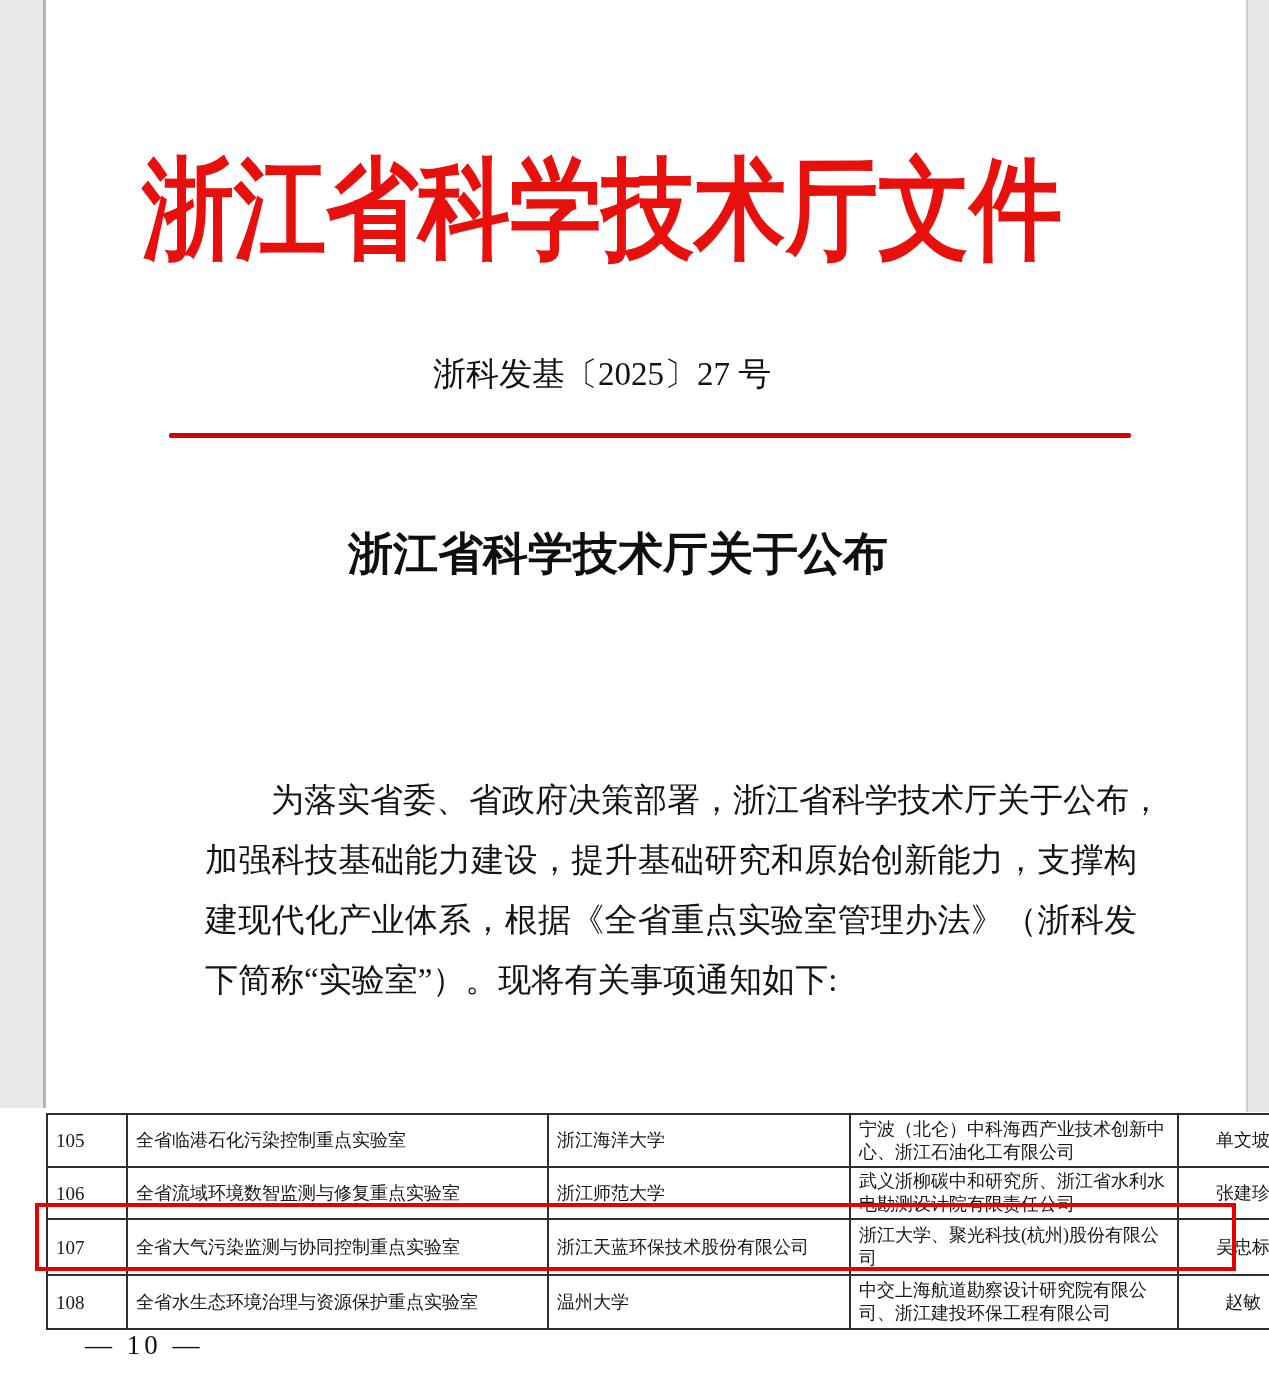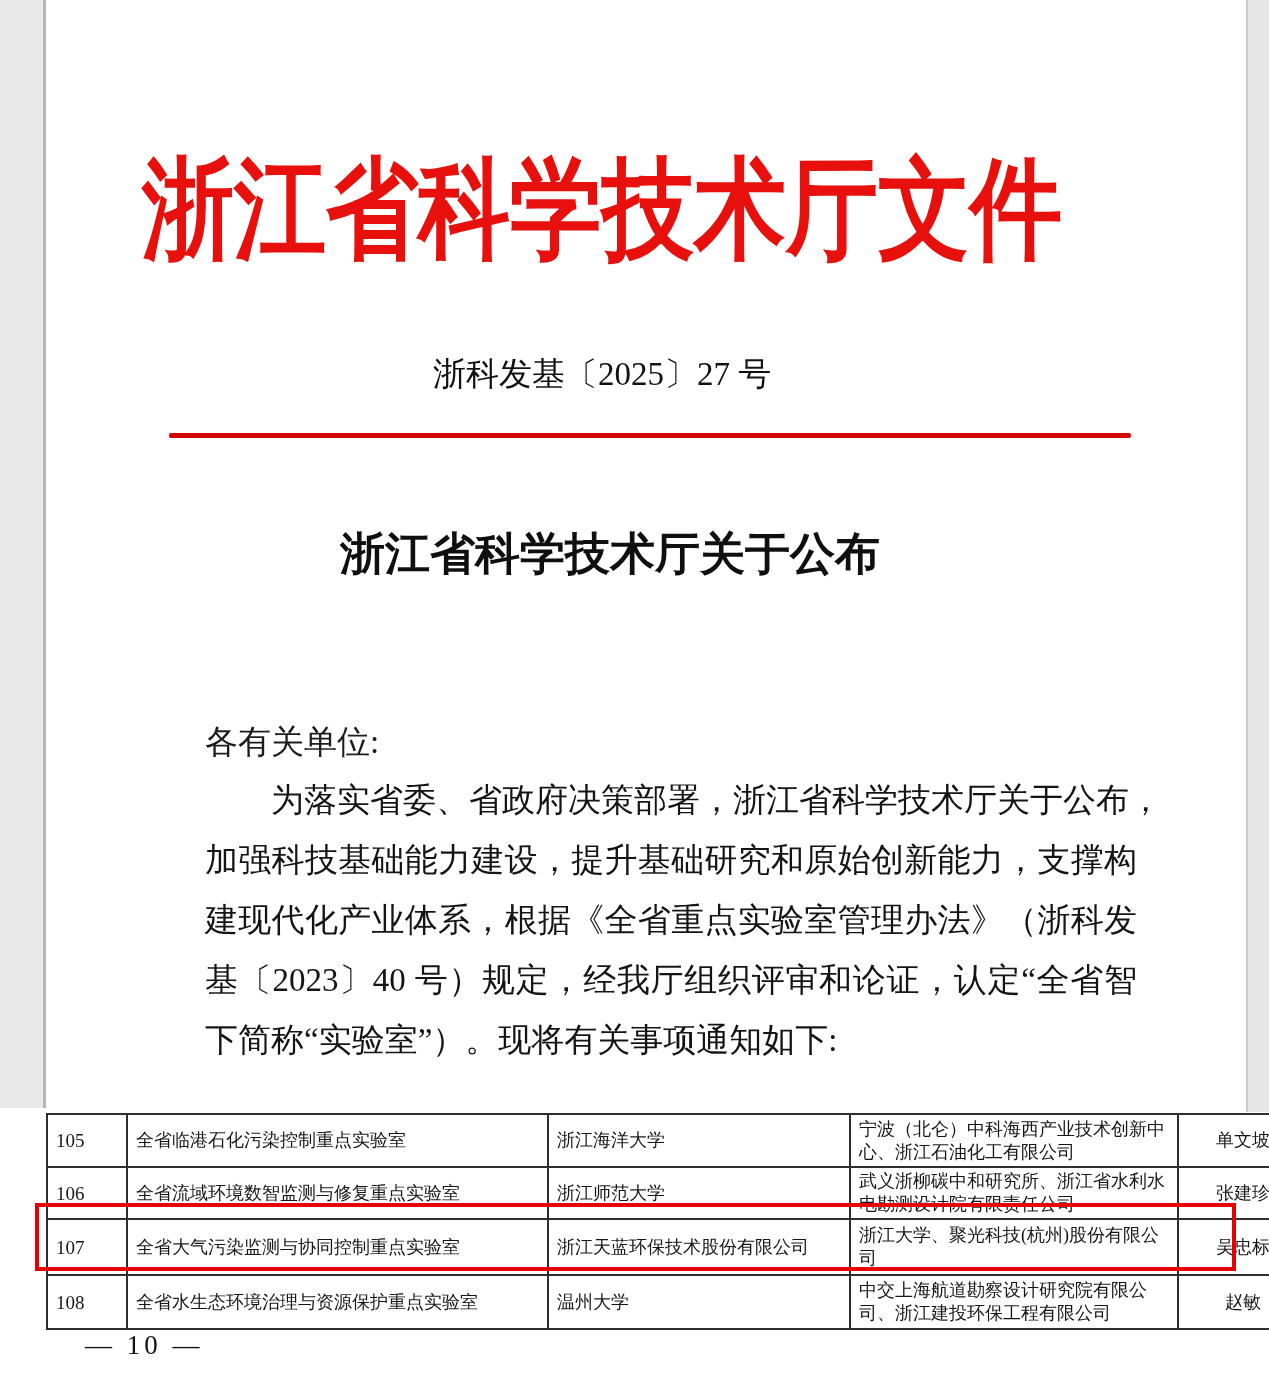--- a/index.html
+++ b/index.html
@@ -29,21 +29,21 @@
   }
   .docnum{
     position:absolute;left:0;top:352px;width:100%;
     text-align:center;font-size:33px;color:#111;
   }
   .redline{
     position:absolute;left:123px;top:433px;width:962px;height:5px;
     background:#d40404;border-radius:2px;
   }
   .doc-title{
-    position:absolute;left:8px;width:100%;text-align:center;
+    position:absolute;left:16px;width:100%;text-align:center;
     font-size:45px;font-weight:bold;color:#0f0f0f;white-space:nowrap;
   }
   .doc-title.l1{top:524px;}
   .doc-title.l2{top:598px;}
   .salutation{
     position:absolute;left:159px;top:712px;font-size:33px;line-height:60px;
   }
   .bodytext{
     position:absolute;left:159px;top:770px;width:932px;
     font-size:33px;line-height:60px;color:#141414;
@@ -92,27 +92,25 @@
 <div class="page">
 
   <div class="letterhead">浙江省科学技术厅文件</div>
 
   <div class="docnum">浙科发基〔2025〕27 号</div>
 
   <div class="redline"></div>
 
   <div class="doc-title l1">浙江省科学技术厅关于公布</div>
 
-  <div class="salutation">各有关单位:</div>
 
   <div class="bodytext">
       <div class="bline first">为落实省委、省政府决策部署，浙江省科学技术厅关于公布，</div>
       <div class="bline">加强科技基础能力建设，提升基础研究和原始创新能力，支撑构</div>
       <div class="bline">建现代化产业体系，根据《全省重点实验室管理办法》（浙科发</div>
-      <div class="bline">基〔2023〕40 号）规定，经我厅组织评审和论证，认定“全省智</div>
       <div class="bline last">下简称“实验室”）。现将有关事项通知如下:</div>
     </div>
 
   <div class="table-wrap">
     <table class="approval">
       <tbody>
           <tr>
             <td class="c-no">105</td>
             <td class="c-lab">全省临港石化污染控制重点实验室</td>
             <td class="c-institution">浙江海洋大学</td>

